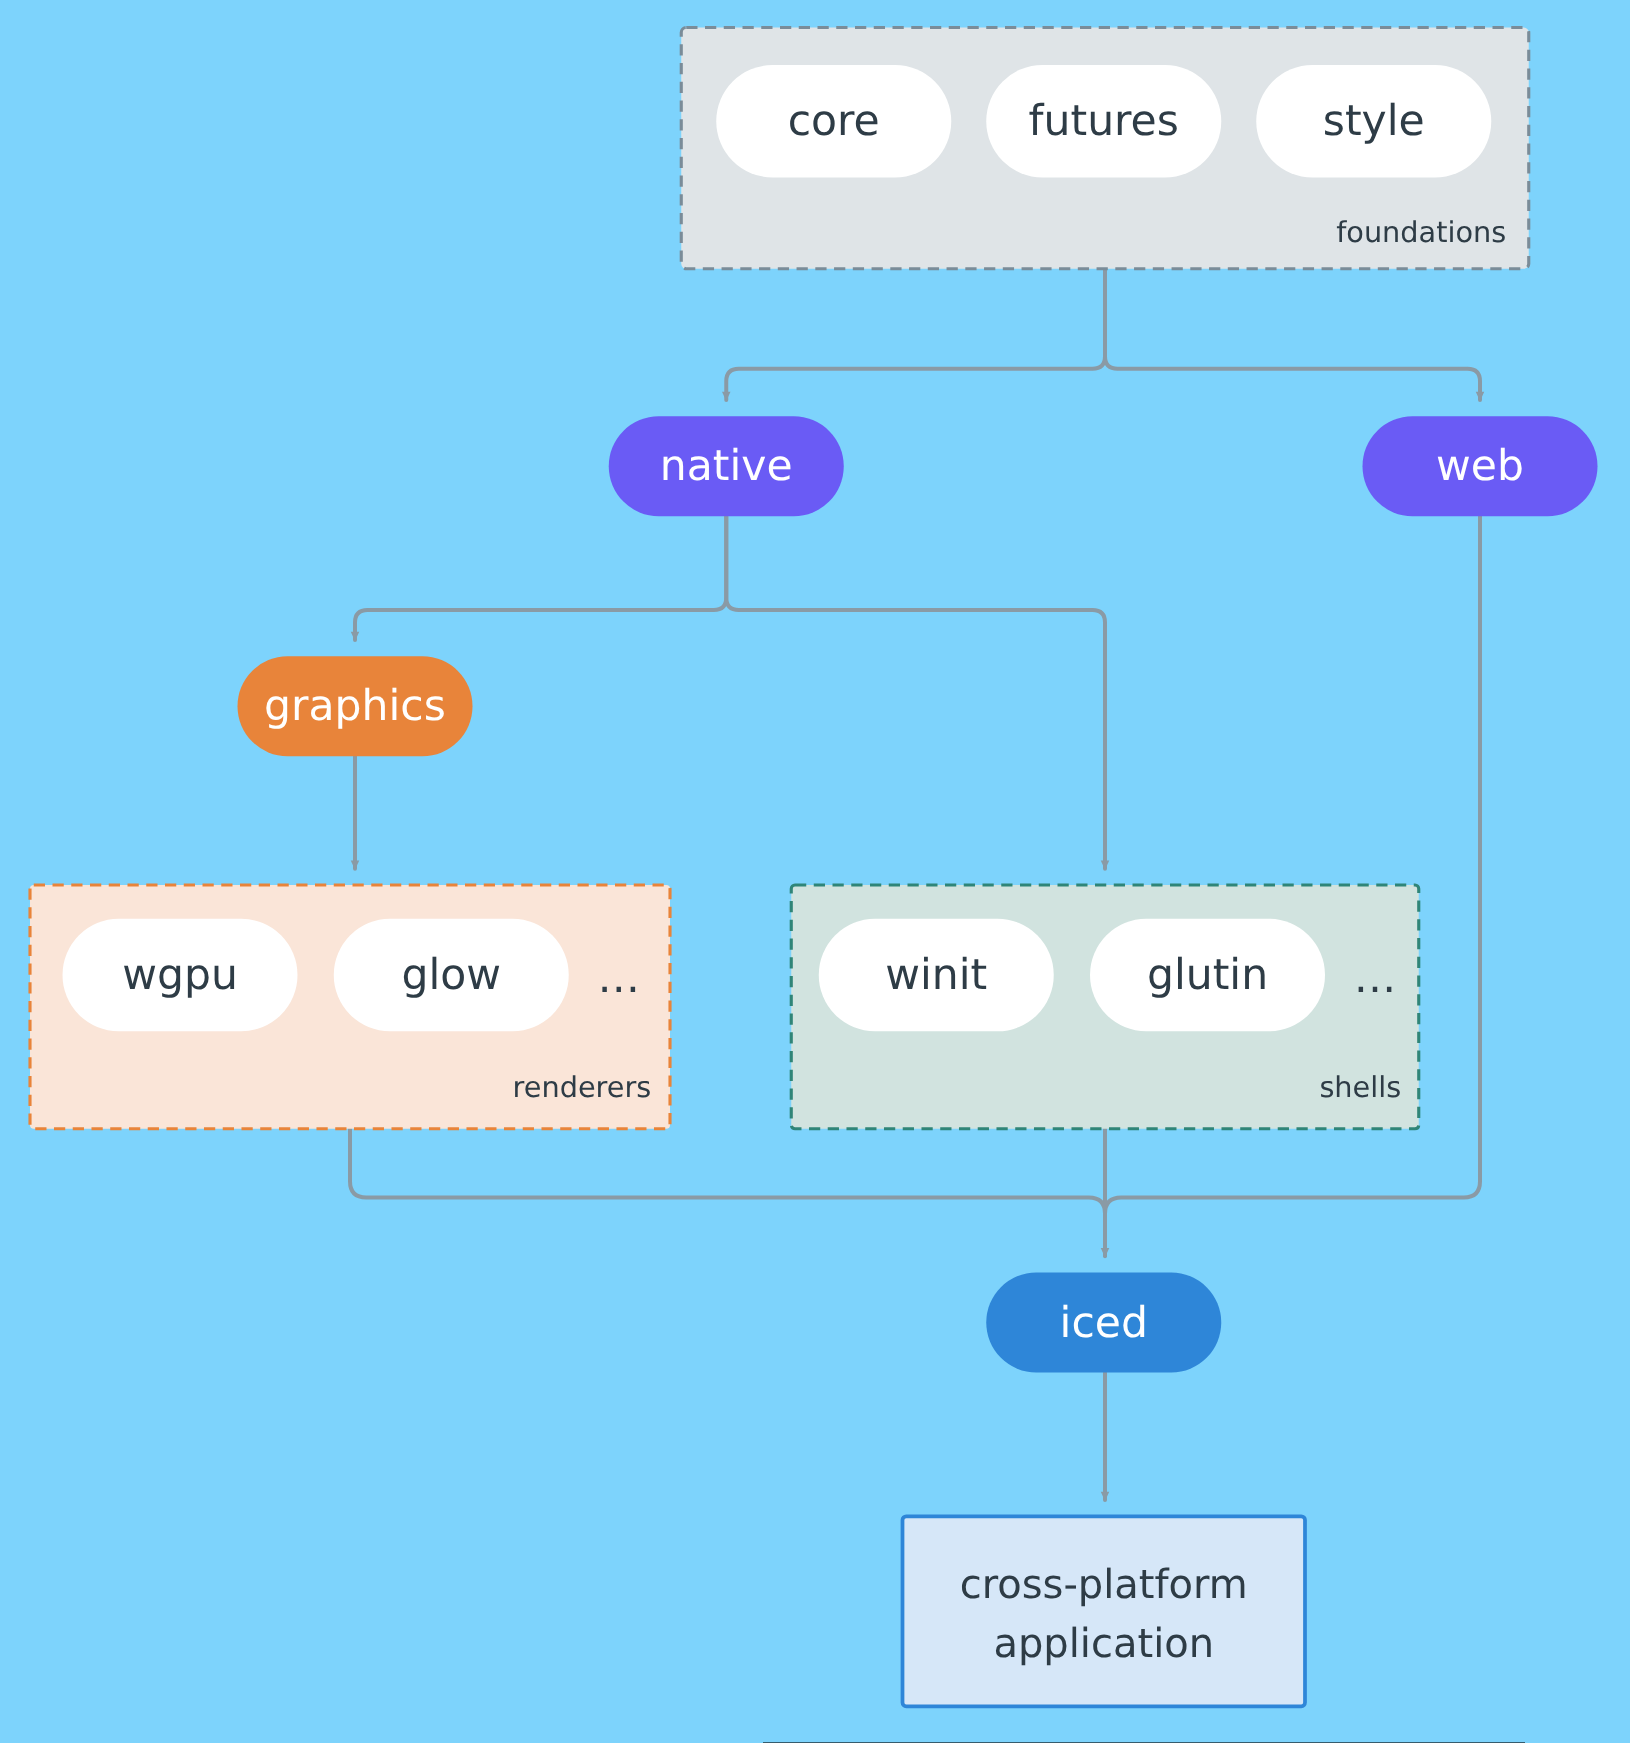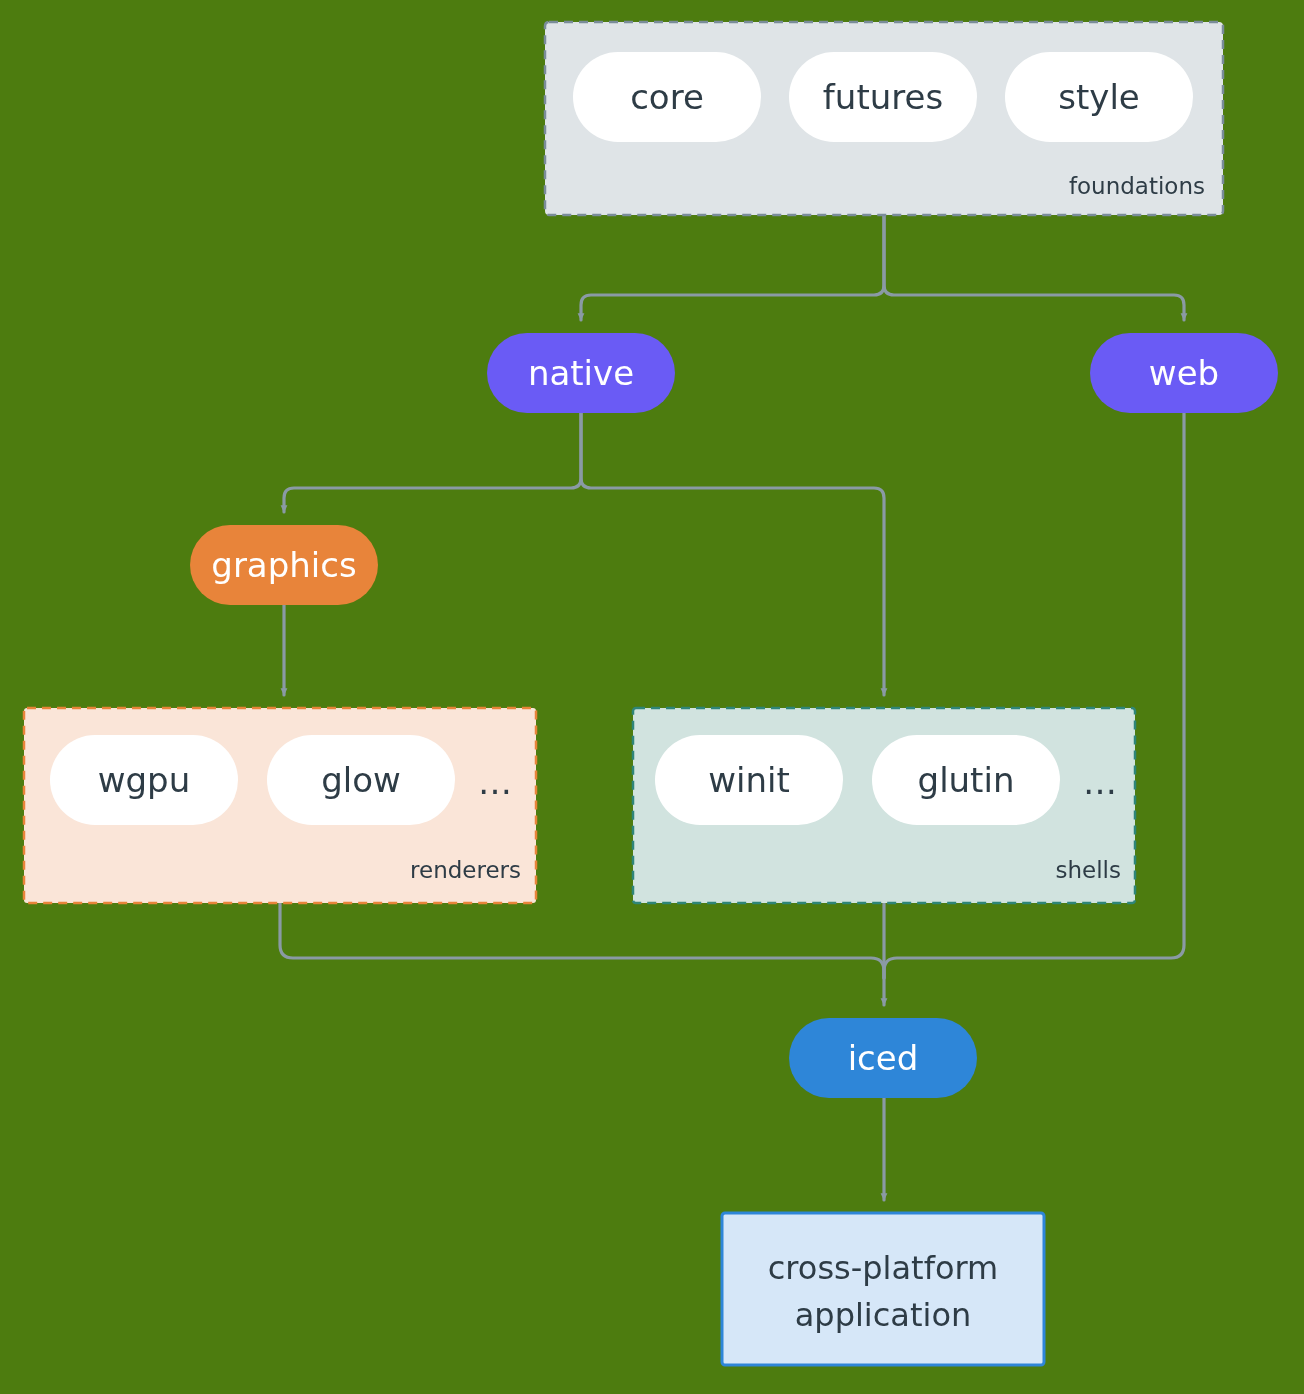--- a/index.html
+++ b/index.html
@@ -10,21 +10,21 @@
   body {
     width: 1304px;
     height: 1394px;
     font-family: "DejaVu Sans", sans-serif;
     overflow: hidden;
   }
   #diagram-root {
     position: relative;
     width: 1304px;
     height: 1394px;
-    background: #4d7c0f;
+    background: #7dd3fc;
   }
   svg.layer {
     position: absolute;
     top: 0;
     left: 0;
     width: 1304px;
     height: 1394px;
     display: block;
   }
   .node-label {

